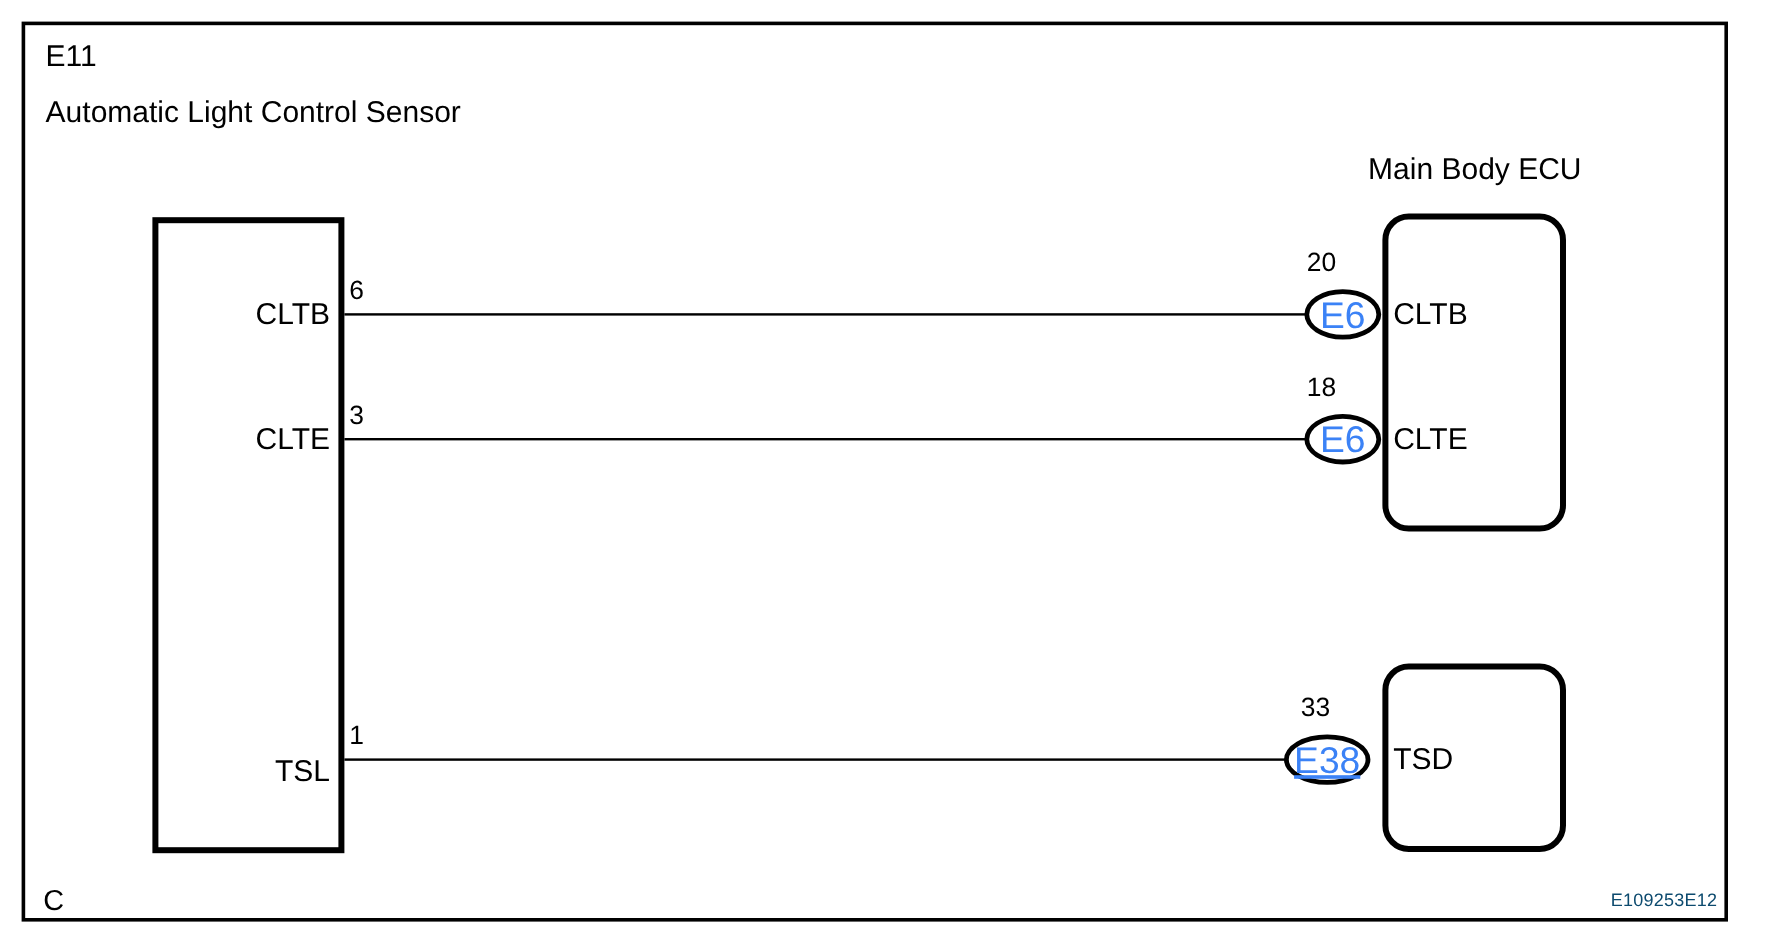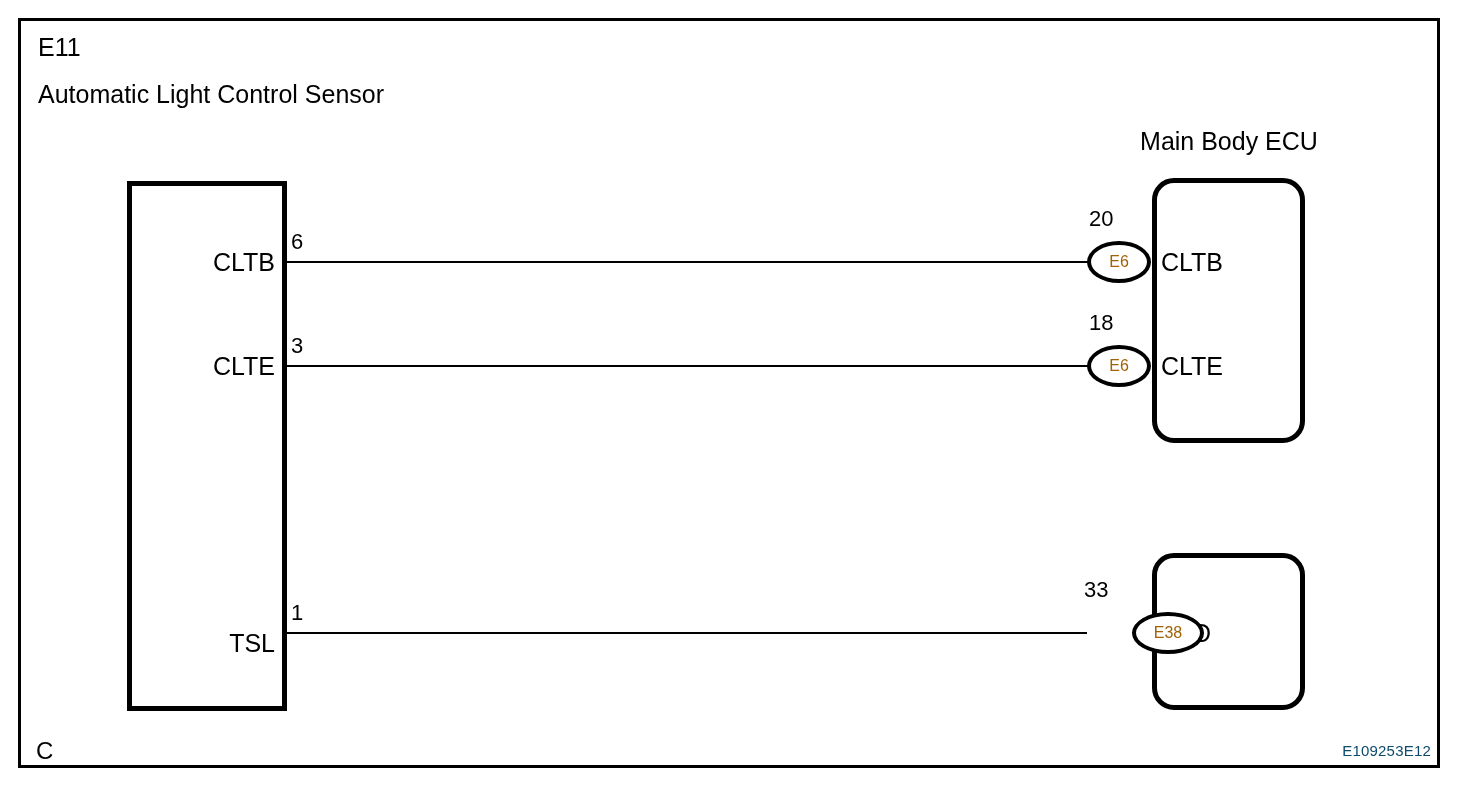--- a/index.html
+++ b/index.html
@@ -115,27 +115,27 @@
   
   .connector {
     position: absolute;
     border: 4px solid #000;
     border-radius: 50%;
     background: #fff;
     box-sizing: border-box;
     display: flex;
     align-items: center;
     justify-content: center;
-    color: #a16207;
-    font-size: 16px;
+    color: #3b82f6;
+    font-size: 31px;
     line-height: 1;
   }
   #conn-e6-20  { left: 1087px; top: 241px; width: 64px; height: 42px; }
   #conn-e6-18  { left: 1087px; top: 345px; width: 64px; height: 42px; }
-  #conn-e38-33 { left: 1132px; top: 612px; width: 72px; height: 42px; }
+  #conn-e38-33 { left: 1070px; top: 612px; width: 72px; height: 42px; text-decoration: underline; }
 
   
   .pin-num-right {
     position: absolute;
     color: #000;
     font-size: 22px;
     white-space: nowrap;
   }
   #pin-20 { left: 1089px; top: 206px; width: 60px; }
   #pin-18 { left: 1089px; top: 310px; width: 60px; }

